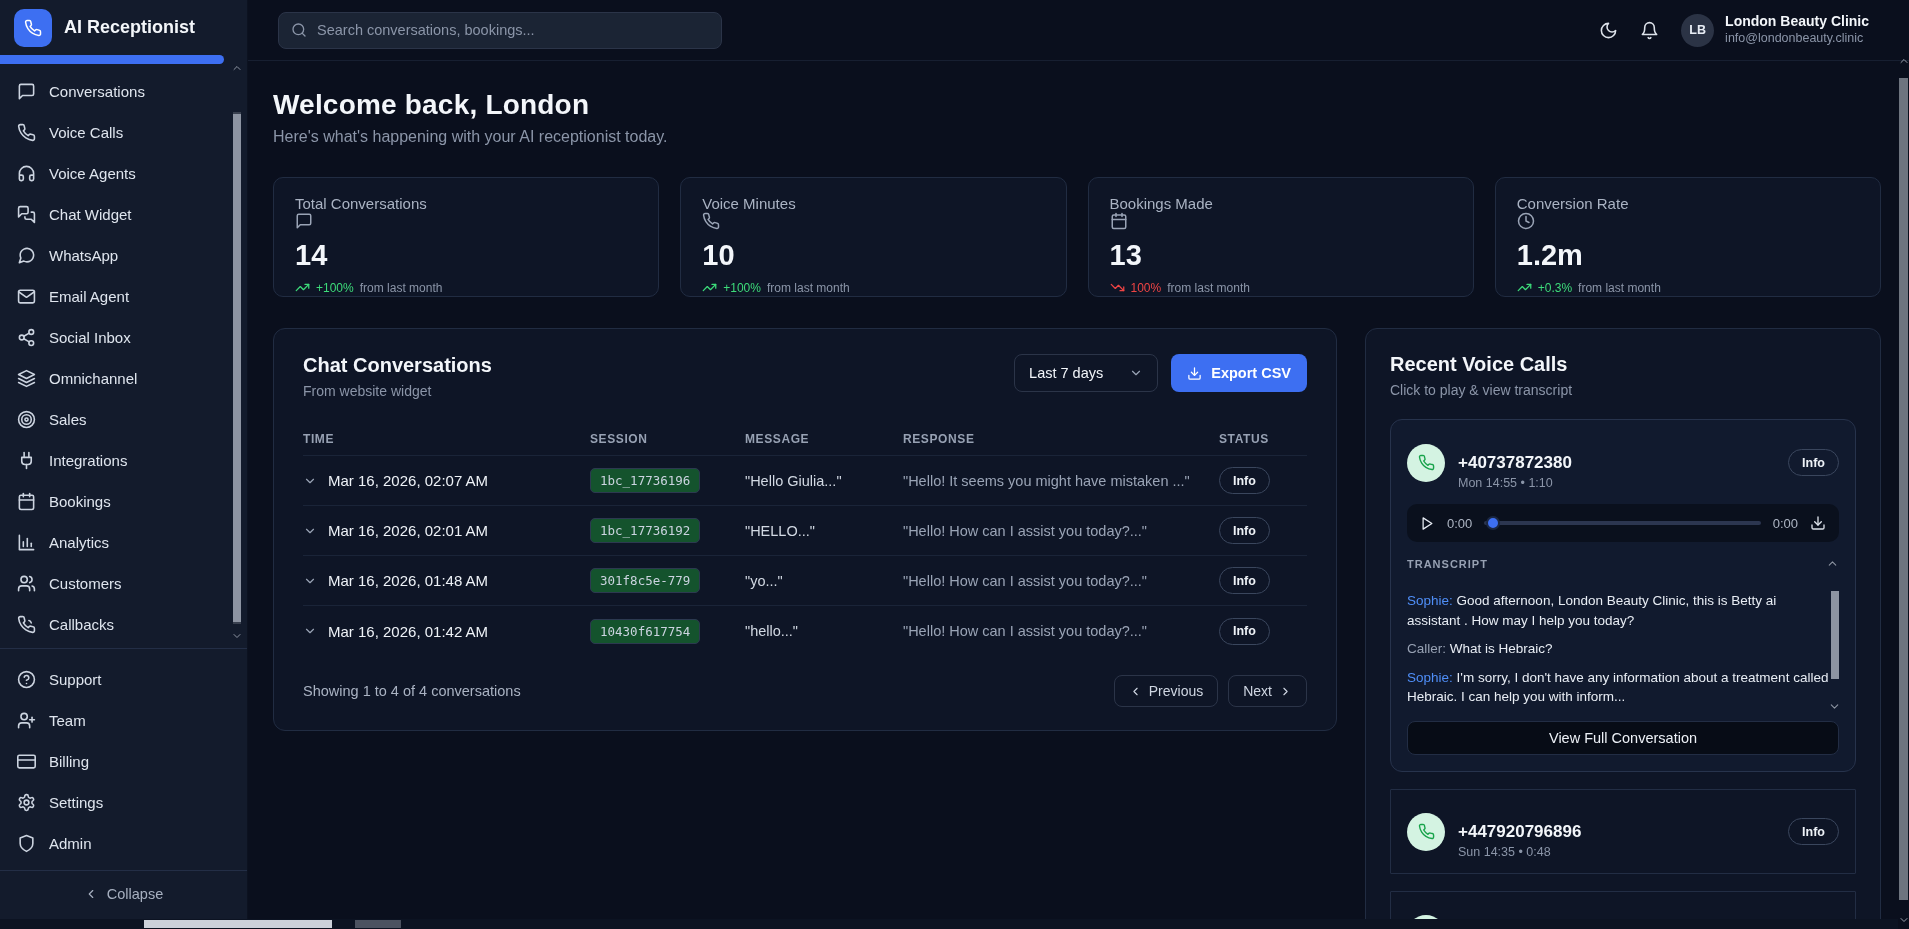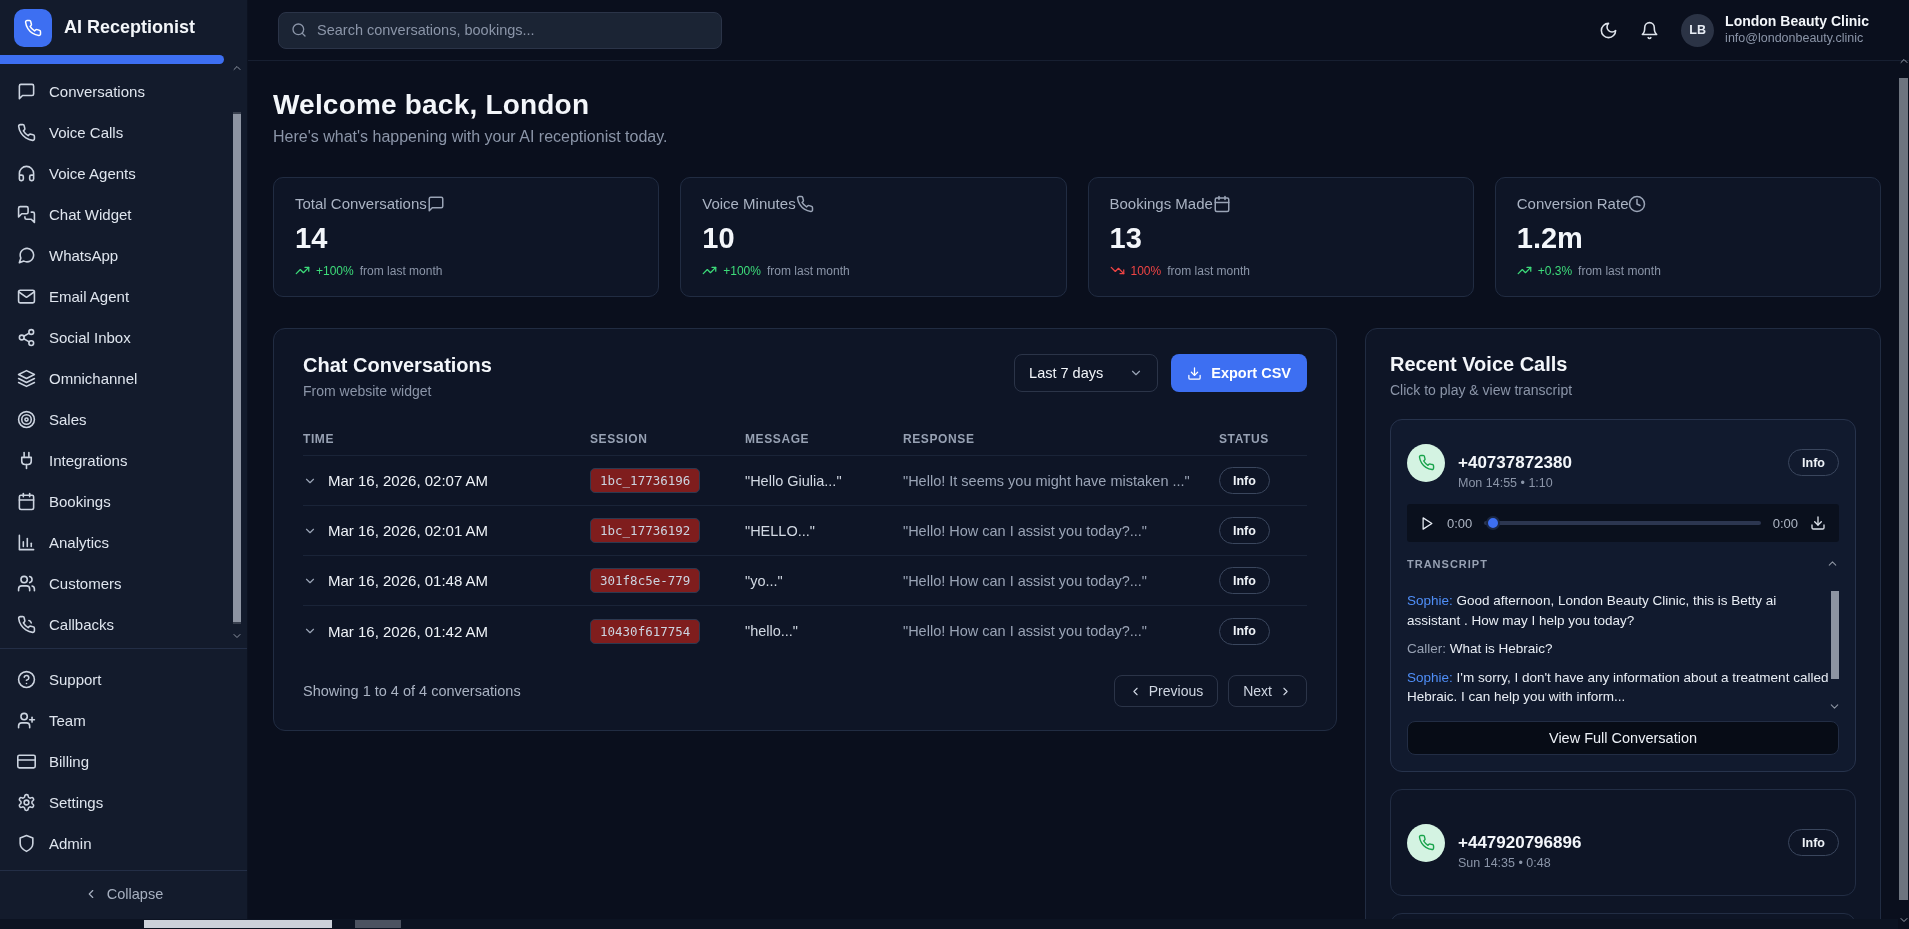--- a/index.html
+++ b/index.html
@@ -68,21 +68,21 @@
   .acct-email{font-size:12.5px;color:var(--txt-dim);line-height:1.25;}
 
   .main{flex:1;overflow:hidden;padding:28px 28px 0 25px;}
   .h1{font-size:28px;font-weight:bold;letter-spacing:.2px;}
   .h1-sub{margin-top:7px;font-size:16px;color:var(--txt-dim);}
 
   
   .stats{margin-top:31px;display:grid;grid-template-columns:repeat(4,1fr);gap:21px;}
   .stat-card{background:var(--card);border:1px solid var(--line);border-radius:10px;
     height:120px;padding:17px 21px 0;}
-  .stat-top{display:flex;align-items:flex-start;}
+  .stat-top{display:flex;align-items:flex-start;flex-direction:column;}
   .stat-label{font-size:15px;color:#aab3c3;}
   .stat-icon{color:#9aa4b6;}
   .stat-value{margin-top:9px;font-size:29px;font-weight:bold;}
   .stat-trend{margin-top:8px;display:flex;align-items:center;gap:6px;font-size:12px;color:var(--txt-dim);}
   .trend-val.up{color:var(--green);}
   .trend-val.down{color:var(--red);}
   .trend-ic.up{color:var(--green);}
   .trend-ic.down{color:var(--red);}
 
   
@@ -100,21 +100,21 @@
     color:#fff;font-size:14.5px;font-weight:bold;display:flex;align-items:center;gap:9px;cursor:pointer;}
 
   .tbl{margin-top:23px;}
   .tbl-grid{display:grid;grid-template-columns:287px 155px 158px 316px 1fr;align-items:center;}
   .tbl-head{height:34px;border-bottom:1px solid var(--line-soft);}
   .th{font-size:12px;letter-spacing:.6px;color:#97a1b3;font-weight:bold;}
   .tbl-row{height:50px;border-bottom:1px solid var(--line-soft);cursor:pointer;}
   .tbl-row:last-of-type{border-bottom:none;}
   .cell-time{display:flex;align-items:center;gap:11px;font-size:15px;font-weight:500;color:#eef2f7;}
   .row-chev{color:#9aa4b6;}
-  .session-badge{display:inline-block;background:#7f1d1d;border:1px solid #2c3950;border-radius:5px;
+  .session-badge{display:inline-block;background:#14532d;border:1px solid #2c3950;border-radius:5px;
     padding:4px 9px;font-family:"DejaVu Sans Mono",monospace;font-size:12.5px;color:#ccd4e0;}
   .cell-msg{font-size:14.5px;color:#d2d9e3;}
   .cell-resp{font-size:14.5px;color:#9aa4b6;}
   .info-pill{display:inline-flex;align-items:center;justify-content:center;height:27px;padding:0 13px;
     border:1px solid #3a465d;border-radius:999px;background:transparent;color:#eef2f7;
     font-size:12.5px;font-weight:bold;cursor:pointer;}
   .tbl-foot{margin-top:19px;display:flex;align-items:center;}
   .tbl-summary{font-size:14.5px;color:#aab3c3;}
   .pager{margin-left:auto;display:flex;gap:10px;}
   .page-btn{height:32px;padding:0 14px;border:1px solid #2b3448;border-radius:8px;background:transparent;
@@ -124,21 +124,21 @@
   .voice-card{width:516px;min-width:516px;background:var(--card);border:1px solid var(--line);
     border-radius:12px;padding:24px 24px 20px;height:646px;}
   .call-expanded{margin-top:21px;background:var(--card2);border:1px solid #27334c;border-radius:12px;
     padding:15px 16px 16px;}
   .call-row{display:flex;align-items:center;gap:13px;cursor:pointer;}
   .call-avatar{width:38px;height:38px;border-radius:50%;background:var(--green-av-bg);
     display:flex;align-items:center;justify-content:center;color:var(--green-av);}
   .call-number{font-size:17px;font-weight:bold;margin-top:18px;}
   .call-meta{margin-top:3px;font-size:12.5px;color:var(--txt-dim);}
   .call-row .info-pill{margin-left:auto;}
-  .player{margin-top:14px;height:38px;background:#0a101d;border-radius:3px;display:flex;
+  .player{margin-top:14px;height:38px;background:#0a101d;border-radius:10px;display:flex;
     align-items:center;gap:12px;padding:0 13px;}
   .play-btn{color:#e8edf5;background:none;border:none;cursor:pointer;display:flex;}
   .ptime{font-size:13px;color:#aeb6c4;}
   .slider{flex:1;height:14px;position:relative;cursor:pointer;}
   .slider .track{position:absolute;top:5px;left:0;right:0;height:4px;border-radius:2px;background:#2c3650;}
   .slider .thumb{position:absolute;top:0;left:2px;width:14px;height:14px;border-radius:50%;
     background:#3d6ff2;border:2px solid #1b2742;}
   .dl-btn{color:#dde2ea;background:none;border:none;cursor:pointer;display:flex;}
   .tr-head{margin-top:15px;display:flex;align-items:center;}
   .tr-label{font-size:11px;letter-spacing:1px;color:#97a1b3;font-weight:bold;}
@@ -147,21 +147,21 @@
   .tr-line{font-size:13.5px;line-height:1.45;color:#e8edf4;margin-bottom:9px;}
   .speaker{font-weight:500;}
   .speaker.blue{color:var(--blue-name);}
   .speaker.gray{color:#97a1b3;}
   .tr-scroll{position:absolute;right:0;top:0;width:9px;height:118px;}
   .tr-scroll .thumb{position:absolute;top:0;right:0;width:8px;height:88px;background:#8d94a2;}
   .tr-scroll .arrow{position:absolute;bottom:-4px;right:-2px;color:#8d94a2;}
   .view-full{margin-top:12px;width:100%;height:34px;background:#070c16;border:1px solid #222d44;
     border-radius:8px;color:#edf1f7;font-size:14.5px;font-weight:500;cursor:pointer;
     font-family:"Liberation Sans",sans-serif;}
-  .call-item{margin-top:17px;border:1px solid #222d44;border-radius:12px;padding:25px 16px;}
+  .call-item{margin-top:17px;border:1px solid #222d44;border-radius:1px;padding:14px 16px;}
 
   
   .v-scroll{position:absolute;top:55px;right:0;width:11px;bottom:0;}
   .v-scroll .arrow{color:#9aa1ad;margin:2px auto 0;}
   .v-scroll .thumb{position:absolute;top:23px;left:1px;width:9px;height:822px;background:#6e747f;}
   .v-scroll .arrow.down{position:absolute;bottom:3px;left:0;}
   .h-scroll{position:absolute;left:0;bottom:0;height:10px;right:11px;background:#0c1322;}
   .h-scroll .thumb1{position:absolute;left:144px;top:1px;height:8px;width:188px;background:#ccd1da;}
   .h-scroll .thumb2{position:absolute;left:355px;top:1px;height:8px;width:46px;background:#4c5260;}
 </style>

